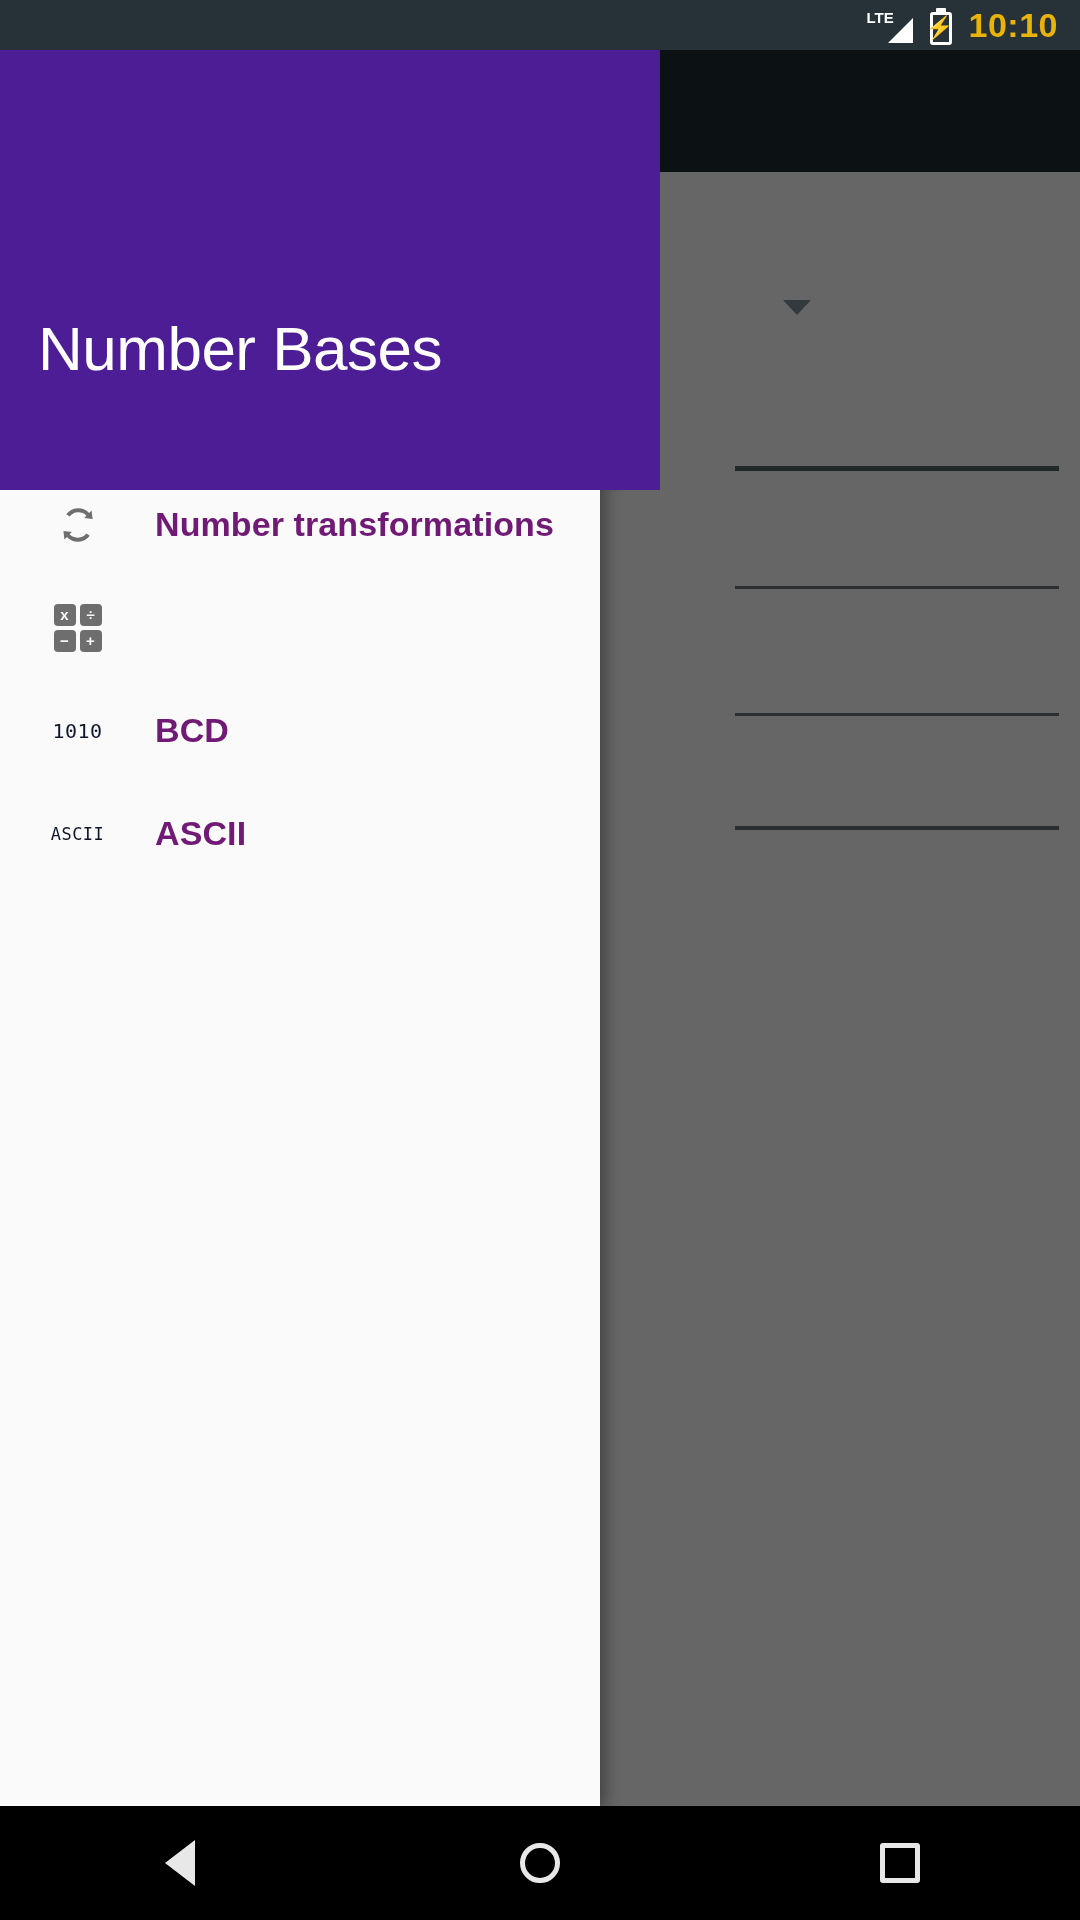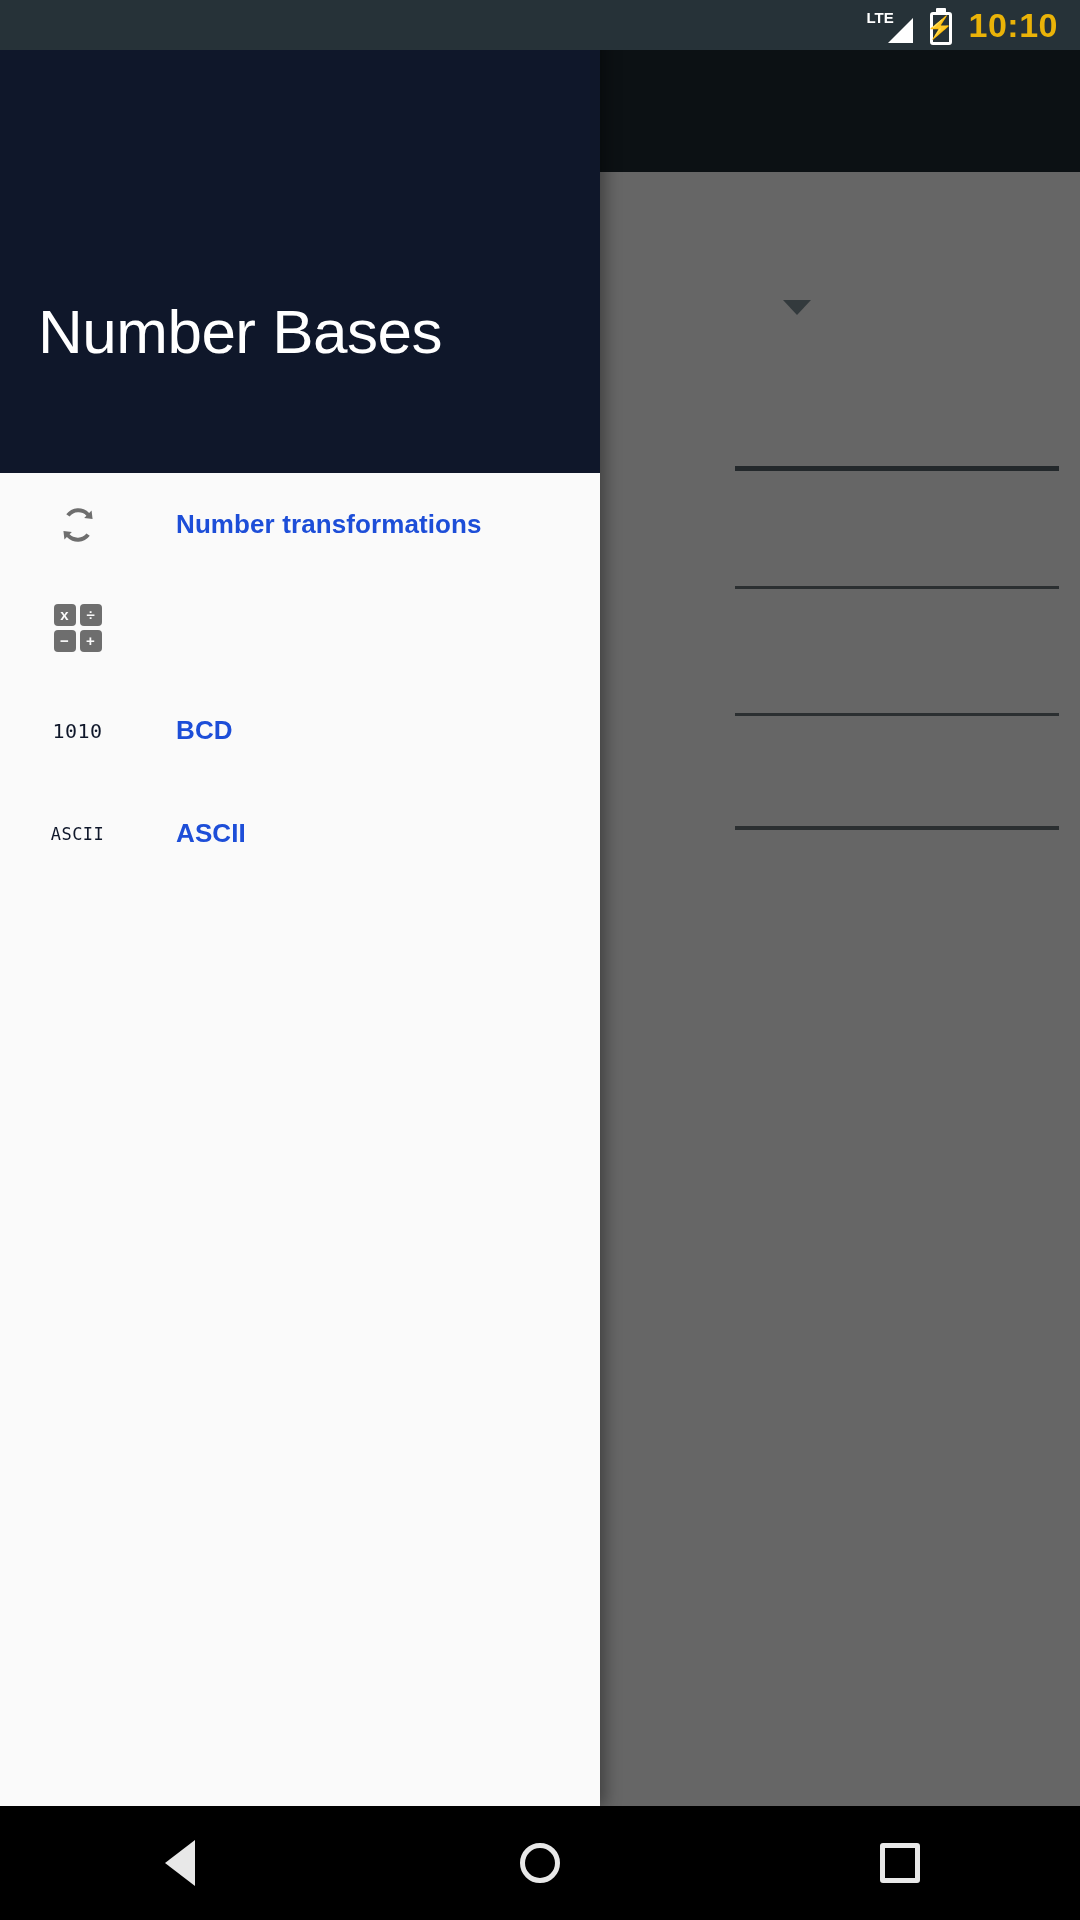--- a/index.html
+++ b/index.html
@@ -162,24 +162,24 @@
   .drawer {
     position: absolute;
     left: 0; top: 0;
     width: 600px;
     height: 1806px;
     background: #fafafa;
     box-shadow: 6px 0 14px rgba(0,0,0,0.35);
   }
   .drawer-header {
     position: absolute;
-    left: 0; top: 0;
-    width: 600px;
+    left: 0; top: 17px;
+    width: 660px;
     height: 473px;
-    background: #0f172a;
+    background: #4c1d95;
   }
   .drawer-title {
     position: absolute;
     left: 38px;
     bottom: 108px;
     color: #ffffff;
     font-size: 62px;
     font-weight: 300;
     letter-spacing: -0.5px;
     line-height: 66px;
@@ -199,26 +199,25 @@
   }
   .item-icon {
     width: 155px;
     min-width: 155px;
     display: flex;
     align-items: center;
     justify-content: center;
     color: #6e6e6e;
   }
   .item-label {
-    font-size: 26px;
-    font-weight: bold;
-    color: #1d4ed8;
+    font-size: 34px;
+    font-weight: bold;
+    color: #701a75;
     letter-spacing: 0.1px;
     white-space: nowrap;
-    margin-left: 21px;
   }
   .mono-icon {
     font-family: "DejaVu Sans Mono", "Liberation Mono", monospace;
     font-size: 20px;
     color: #0f172a;
     letter-spacing: 0.5px;
   }
   .mono-icon.small {
     font-size: 17px;
   }

